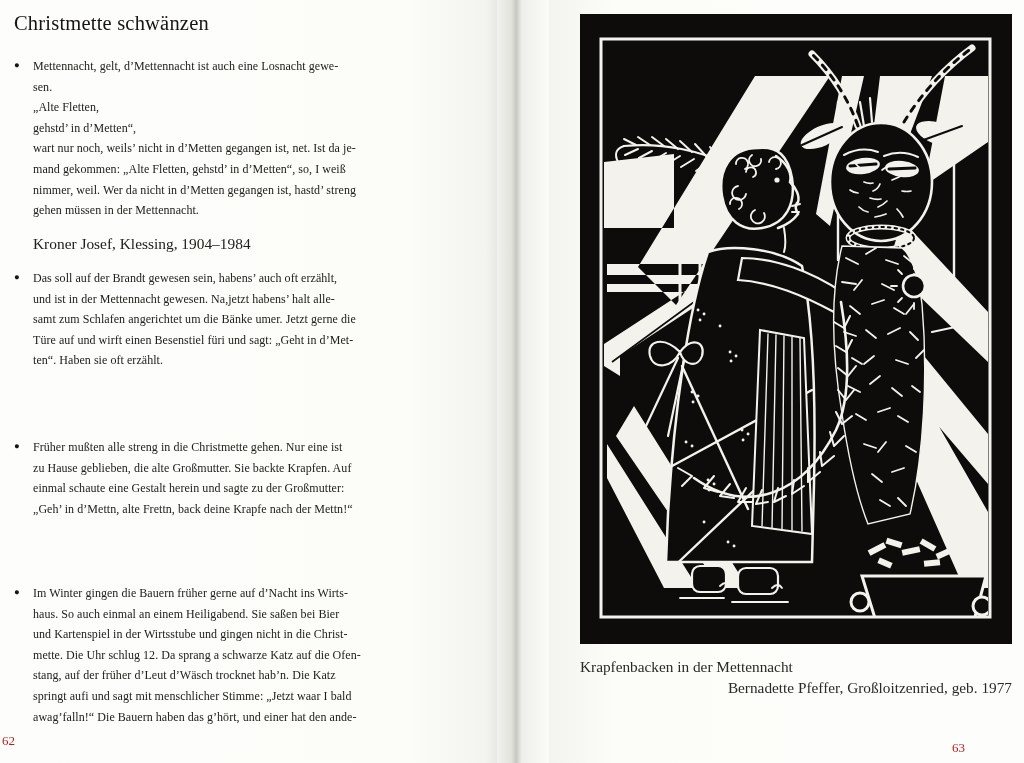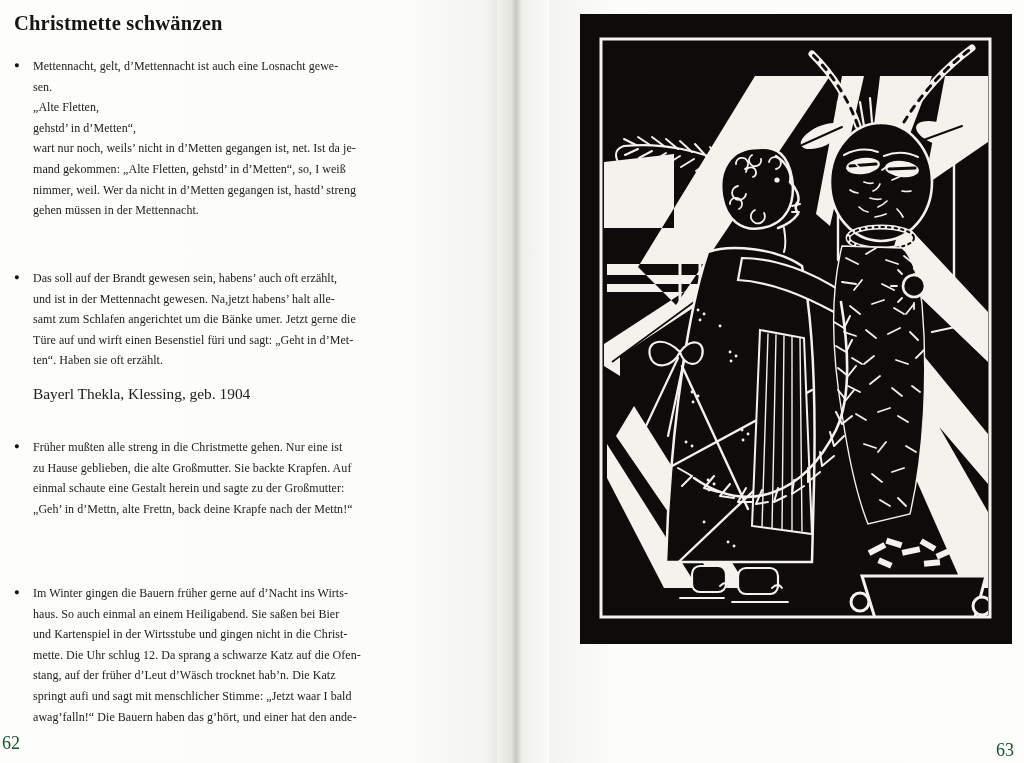--- a/index.html
+++ b/index.html
@@ -6,29 +6,29 @@
   .spread{
     position:relative;width:1024px;height:763px;overflow:hidden;
     background:#fcfcf9;font-family:"Liberation Serif","DejaVu Serif",serif;
     color:#21201d;
   }
   .page{position:absolute;top:0;height:763px;}
   .page-left{left:0;width:497px;background:linear-gradient(90deg,#fdfdfb 0%,#fcfcf9 82%,#f2f2ee 100%);}
   .page-right{left:549px;width:475px;background:linear-gradient(90deg,#f3f3ef 0%,#fcfcf9 14%,#fdfdfb 100%);}
   .gutter{position:absolute;left:486px;top:0;width:64px;height:763px;
     background:linear-gradient(90deg,rgba(205,205,198,0) 0%,rgba(188,188,180,.40) 40%,rgba(156,156,148,.55) 47%,rgba(205,205,200,.30) 56%,rgba(255,255,255,0) 100%);}
-  .title{position:absolute;left:14px;top:12px;margin:0;font-size:20.5px;font-weight:700;
+  .title{position:absolute;left:14px;top:12px;margin:0;font-size:20.5px;font-weight:400;
     letter-spacing:.2px;color:#161512;}
   .entry{position:absolute;left:14px;width:478px;padding-left:19px;box-sizing:border-box;}
   .bullet{position:absolute;left:0;top:4px;font-size:9.5px;color:#161512;}
   .body{margin:0;font-size:12px;line-height:20.6px;white-space:pre-line;letter-spacing:.05px;}
   .attr{margin:13px 0 0 0;font-size:15.4px;line-height:20.6px;}
-  .pagenum{position:absolute;font-size:18px;color:#14532d;}
+  .pagenum{position:absolute;font-size:13px;color:#b91c1c;}
   #pagenum-left{left:2px;top:733px;}
-  #pagenum-right{left:996px;top:740px;}
+  #pagenum-right{left:952px;top:740px;}
   figure.woodcut{position:absolute;left:31px;top:14px;width:432px;margin:0;}
   figure.woodcut svg{display:block;}
   figcaption{margin-top:12px;font-size:15.3px;line-height:21px;color:#2a2926;width:432px;}
   .cap2{text-align:right;}
 </style>
 </head>
 <body>
 
 <div class="spread">
 
@@ -38,30 +38,30 @@
     <article class="entry" style="top:56px">
       <span class="bullet">●</span>
       <p class="body">Mettennacht, gelt, d’Mettennacht ist auch eine Losnacht gewe-
 sen.
 „Alte Fletten,
 gehstd’ in d’Metten“,
 wart nur noch, weils’ nicht in d’Metten gegangen ist, net. Ist da je-
 mand gekommen: „Alte Fletten, gehstd’ in d’Metten“, so, I weiß
 nimmer, weil. Wer da nicht in d’Metten gegangen ist, hastd’ streng
 gehen müssen in der Mettennacht.</p>
+      <p class="attr">Kroner Josef, Klessing, 1904–1984</p>
     </article>
 
     <article class="entry" style="top:268px">
       <span class="bullet">●</span>
       <p class="body">Das soll auf der Brandt gewesen sein, habens’ auch oft erzählt,
 und ist in der Mettennacht gewesen. Na,jetzt habens’ halt alle-
 samt zum Schlafen angerichtet um die Bänke umer. Jetzt gerne die
 Türe auf und wirft einen Besenstiel füri und sagt: „Geht in d’Met-
 ten“. Haben sie oft erzählt.</p>
-      <p class="attr">Bayerl Thekla, Klessing, geb. 1904</p>
     </article>
 
     <article class="entry" style="top:437px">
       <span class="bullet">●</span>
       <p class="body">Früher mußten alle streng in die Christmette gehen. Nur eine ist
 zu Hause geblieben, die alte Großmutter. Sie backte Krapfen. Auf
 einmal schaute eine Gestalt herein und sagte zu der Großmutter:
 „Geh’ in d’Mettn, alte Frettn, back deine Krapfe nach der Mettn!“</p>
     </article>
 
@@ -217,18 +217,22 @@
             <rect x="344" y="546" width="16" height="6" transform="rotate(-6 352 549)" fill="#f3f2ec"></rect>
             <rect x="298" y="546" width="14" height="6" transform="rotate(24 305 549)" fill="#f3f2ec"></rect>
             <path d="M282,562 L406,562 L392,614 L298,614 Z" fill="#0d0c0a" stroke="#f3f2ec" stroke-width="3"></path>
             <circle cx="280" cy="588" r="9" fill="#0d0c0a" stroke="#f3f2ec" stroke-width="3"></circle>
             <circle cx="402" cy="592" r="9" fill="#0d0c0a" stroke="#f3f2ec" stroke-width="3"></circle>
           </g>
         </g>
 
         <rect x="21" y="25" width="389" height="578" fill="none" stroke="#f3f2ec" stroke-width="3"></rect>
       </svg>
+      <figcaption>
+        <div>Krapfenbacken in der Mettennacht</div>
+        <div class="cap2">Bernadette Pfeffer, Großloitzenried, geb. 1977</div>
+      </figcaption>
     </figure>
   </section>
 
   <div class="pagenum" id="pagenum-left">62</div>
   <div class="pagenum" id="pagenum-right">63</div>
 </div>
 
 </body></html>

